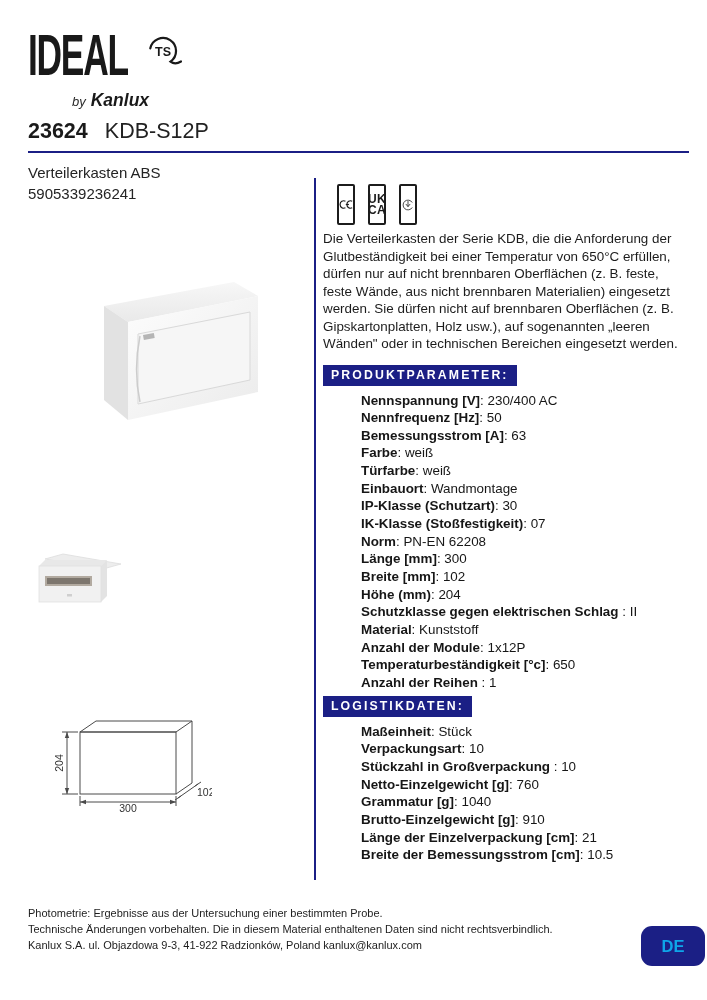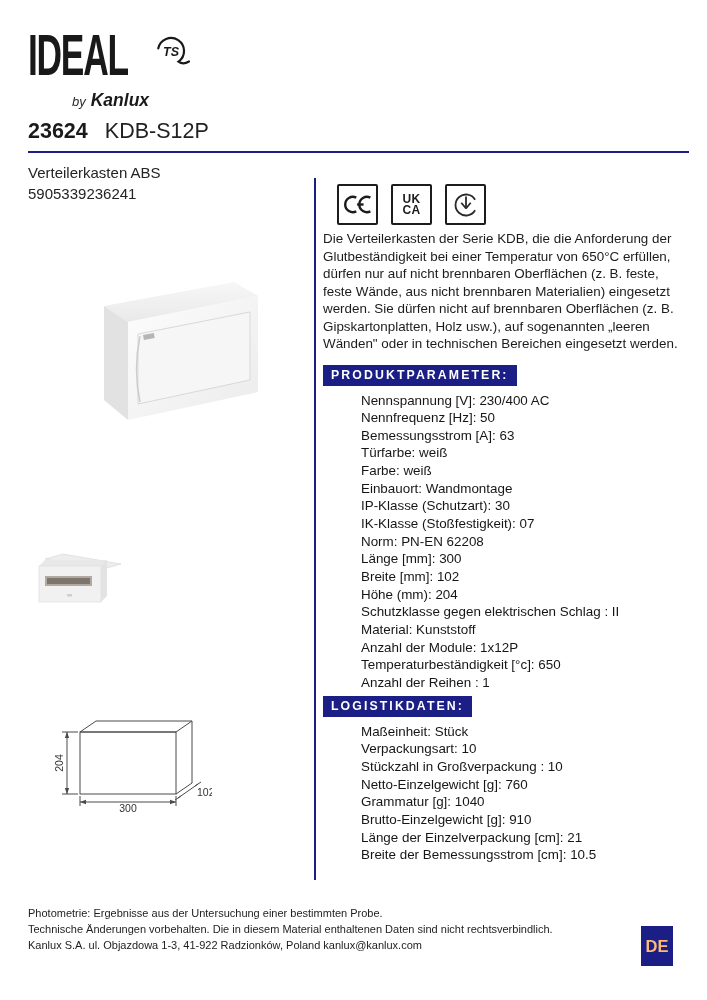--- a/index.html
+++ b/index.html
@@ -10,65 +10,65 @@
     font-family:"Liberation Sans", sans-serif; color:#1a1a1a; overflow:hidden;
   }
   .abs { position:absolute; }
 
   
   .logo-ideal {
     left:28px; top:27px; font-size:57px; font-weight:bold; line-height:1;
     letter-spacing:-2px; color:#191919; transform:scaleX(0.62); transform-origin:0 0;
     white-space:nowrap;
   }
-  .logo-ts { left:156px; top:36px; width:34px; height:34px;font-style:italic; }
+  .logo-ts { left:148px; top:36px; width:34px; height:34px; }
   .logo-by { left:72px; top:90px; font-style:italic; white-space:nowrap; }
   .logo-by .by { font-size:13px; color:#2a2a2a; margin-right:5px; }
   .logo-by .kanlux { font-size:17.5px; font-weight:bold; color:#191919; }
 
   
   .title-row { left:28px; top:119px; font-size:21.5px; white-space:nowrap; }
   .title-row .code { font-weight:bold; }
   .title-row .name { margin-left:17px; font-weight:normal; color:#222; }
   .title-rule { left:28px; top:151px; width:661px; height:2px; background:var(--accent); }
   .subtitle { left:28px; top:164px; font-size:15px; color:#242424; }
   .ean { left:28px; top:185px; font-size:15px; color:#242424; }
 
   
   .right-col {
     left:314px; top:178px; width:381px; min-height:702px;
     border-left:2px solid var(--accent); padding-left:7px;
   }
   .cert-row { margin:6px 0 0 14px; display:flex; gap:13px; }
   .cert-box {
-    width:41px; height:41px; border:2.5px solid #1c1c1c; border-radius:2px;
+    width:18px; height:41px; border:2.5px solid #1c1c1c; border-radius:2px;
     display:flex; align-items:center; justify-content:center; background:#fff;
   }
   .ukca { font-weight:bold; font-size:12px; line-height:10.5px; letter-spacing:0.3px; text-align:center; color:#1c1c1c; }
   .desc { margin-top:5px; width:367px; font-size:13.4px; line-height:17.5px; color:#1c1c1c; }
   .badge {
     display:inline-block; background:var(--accent); color:#fff; font-weight:bold;
     font-size:12.3px; letter-spacing:2.1px; padding:3px 8px 4px 8px;
   }
   .badge.p1 { margin-top:12px; }
   .badge.p2 { margin-top:4px; }
   .rows { margin-top:6px; font-size:13.4px; line-height:17.65px; color:#161616; }
-  .rows .lbl { font-weight:normal;padding-left:38px; }
+  .rows .lbl { font-weight:bold;padding-left:38px; }
 
   
   .main-image { left:88px; top:272px; }
   .small-image { left:33px; top:550px; }
   .tech-drawing { left:52px; top:712px; }
 
   
   .footer { left:28px; top:905px; font-size:11px; line-height:16px; color:#1d1d1d; }
   .de-badge {
-    left:641px; top:926px; width:32px; height:40px; background:var(--accent);
-    color:#fdba74; font-weight:bold; font-size:16.5px;
-    display:flex; align-items:center; justify-content:center;
+    left:641px; top:926px; width:64px; height:40px; background:var(--accent);
+    color:#0ea5e9; font-weight:bold; font-size:16.5px;
+    display:flex; align-items:center; justify-content:center;border-radius:11px;
   }
 </style>
 </head>
 <body>
 
 <div class="abs logo-ideal">IDEAL</div>
 <div class="abs logo-ts">
   <svg width="34" height="34" viewBox="0 0 34 34">
     <path d="M 2.3 12.3 A 13 13 0 1 1 22.5 25.6 Q 27 29 33 25.5" fill="none" stroke="#191919" stroke-width="2.2" stroke-linecap="round"></path>
     <text x="15" y="19.5" font-size="12.5" font-weight="bold" fill="#191919" text-anchor="middle">TS</text>
@@ -184,23 +184,23 @@
     <span class="badge p1">PRODUKTPARAMETER:</span>
   </div>
   <div class="rows">
 
       <div><span class="lbl">Nennspannung [V]</span><span>: </span><span>230/400 AC</span></div>
 
       <div><span class="lbl">Nennfrequenz [Hz]</span><span>: </span><span>50</span></div>
 
       <div><span class="lbl">Bemessungsstrom [A]</span><span>: </span><span>63</span></div>
 
+      <div><span class="lbl">Farbe</span><span>: </span><span>weiß</span></div>
+
       <div><span class="lbl">Türfarbe</span><span>: </span><span>weiß</span></div>
-
-      <div><span class="lbl">Farbe</span><span>: </span><span>weiß</span></div>
 
       <div><span class="lbl">Einbauort</span><span>: </span><span>Wandmontage</span></div>
 
       <div><span class="lbl">IP-Klasse (Schutzart)</span><span>: </span><span>30</span></div>
 
       <div><span class="lbl">IK-Klasse (Stoßfestigkeit)</span><span>: </span><span>07</span></div>
 
       <div><span class="lbl">Norm</span><span>: </span><span>PN-EN 62208</span></div>
 
       <div><span class="lbl">Länge [mm]</span><span>: </span><span>300</span></div>
@@ -244,15 +244,15 @@
 
 </div>
 
 <div class="abs footer">
 
 
     <div>Photometrie: Ergebnisse aus der Untersuchung einer bestimmten Probe.</div>
 
     <div>Technische Änderungen vorbehalten. Die in diesem Material enthaltenen Daten sind nicht rechtsverbindlich.</div>
 
-    <div>Kanlux S.A. ul. Objazdowa 1-3, 41-922 Radzionków, Poland kanlux@kanlux.com</div>
+    <div>Kanlux S.A. ul. Objazdowa 9-3, 41-922 Radzionków, Poland kanlux@kanlux.com</div>
   </div>
 <div class="abs de-badge">DE</div>
 
 </body></html>

